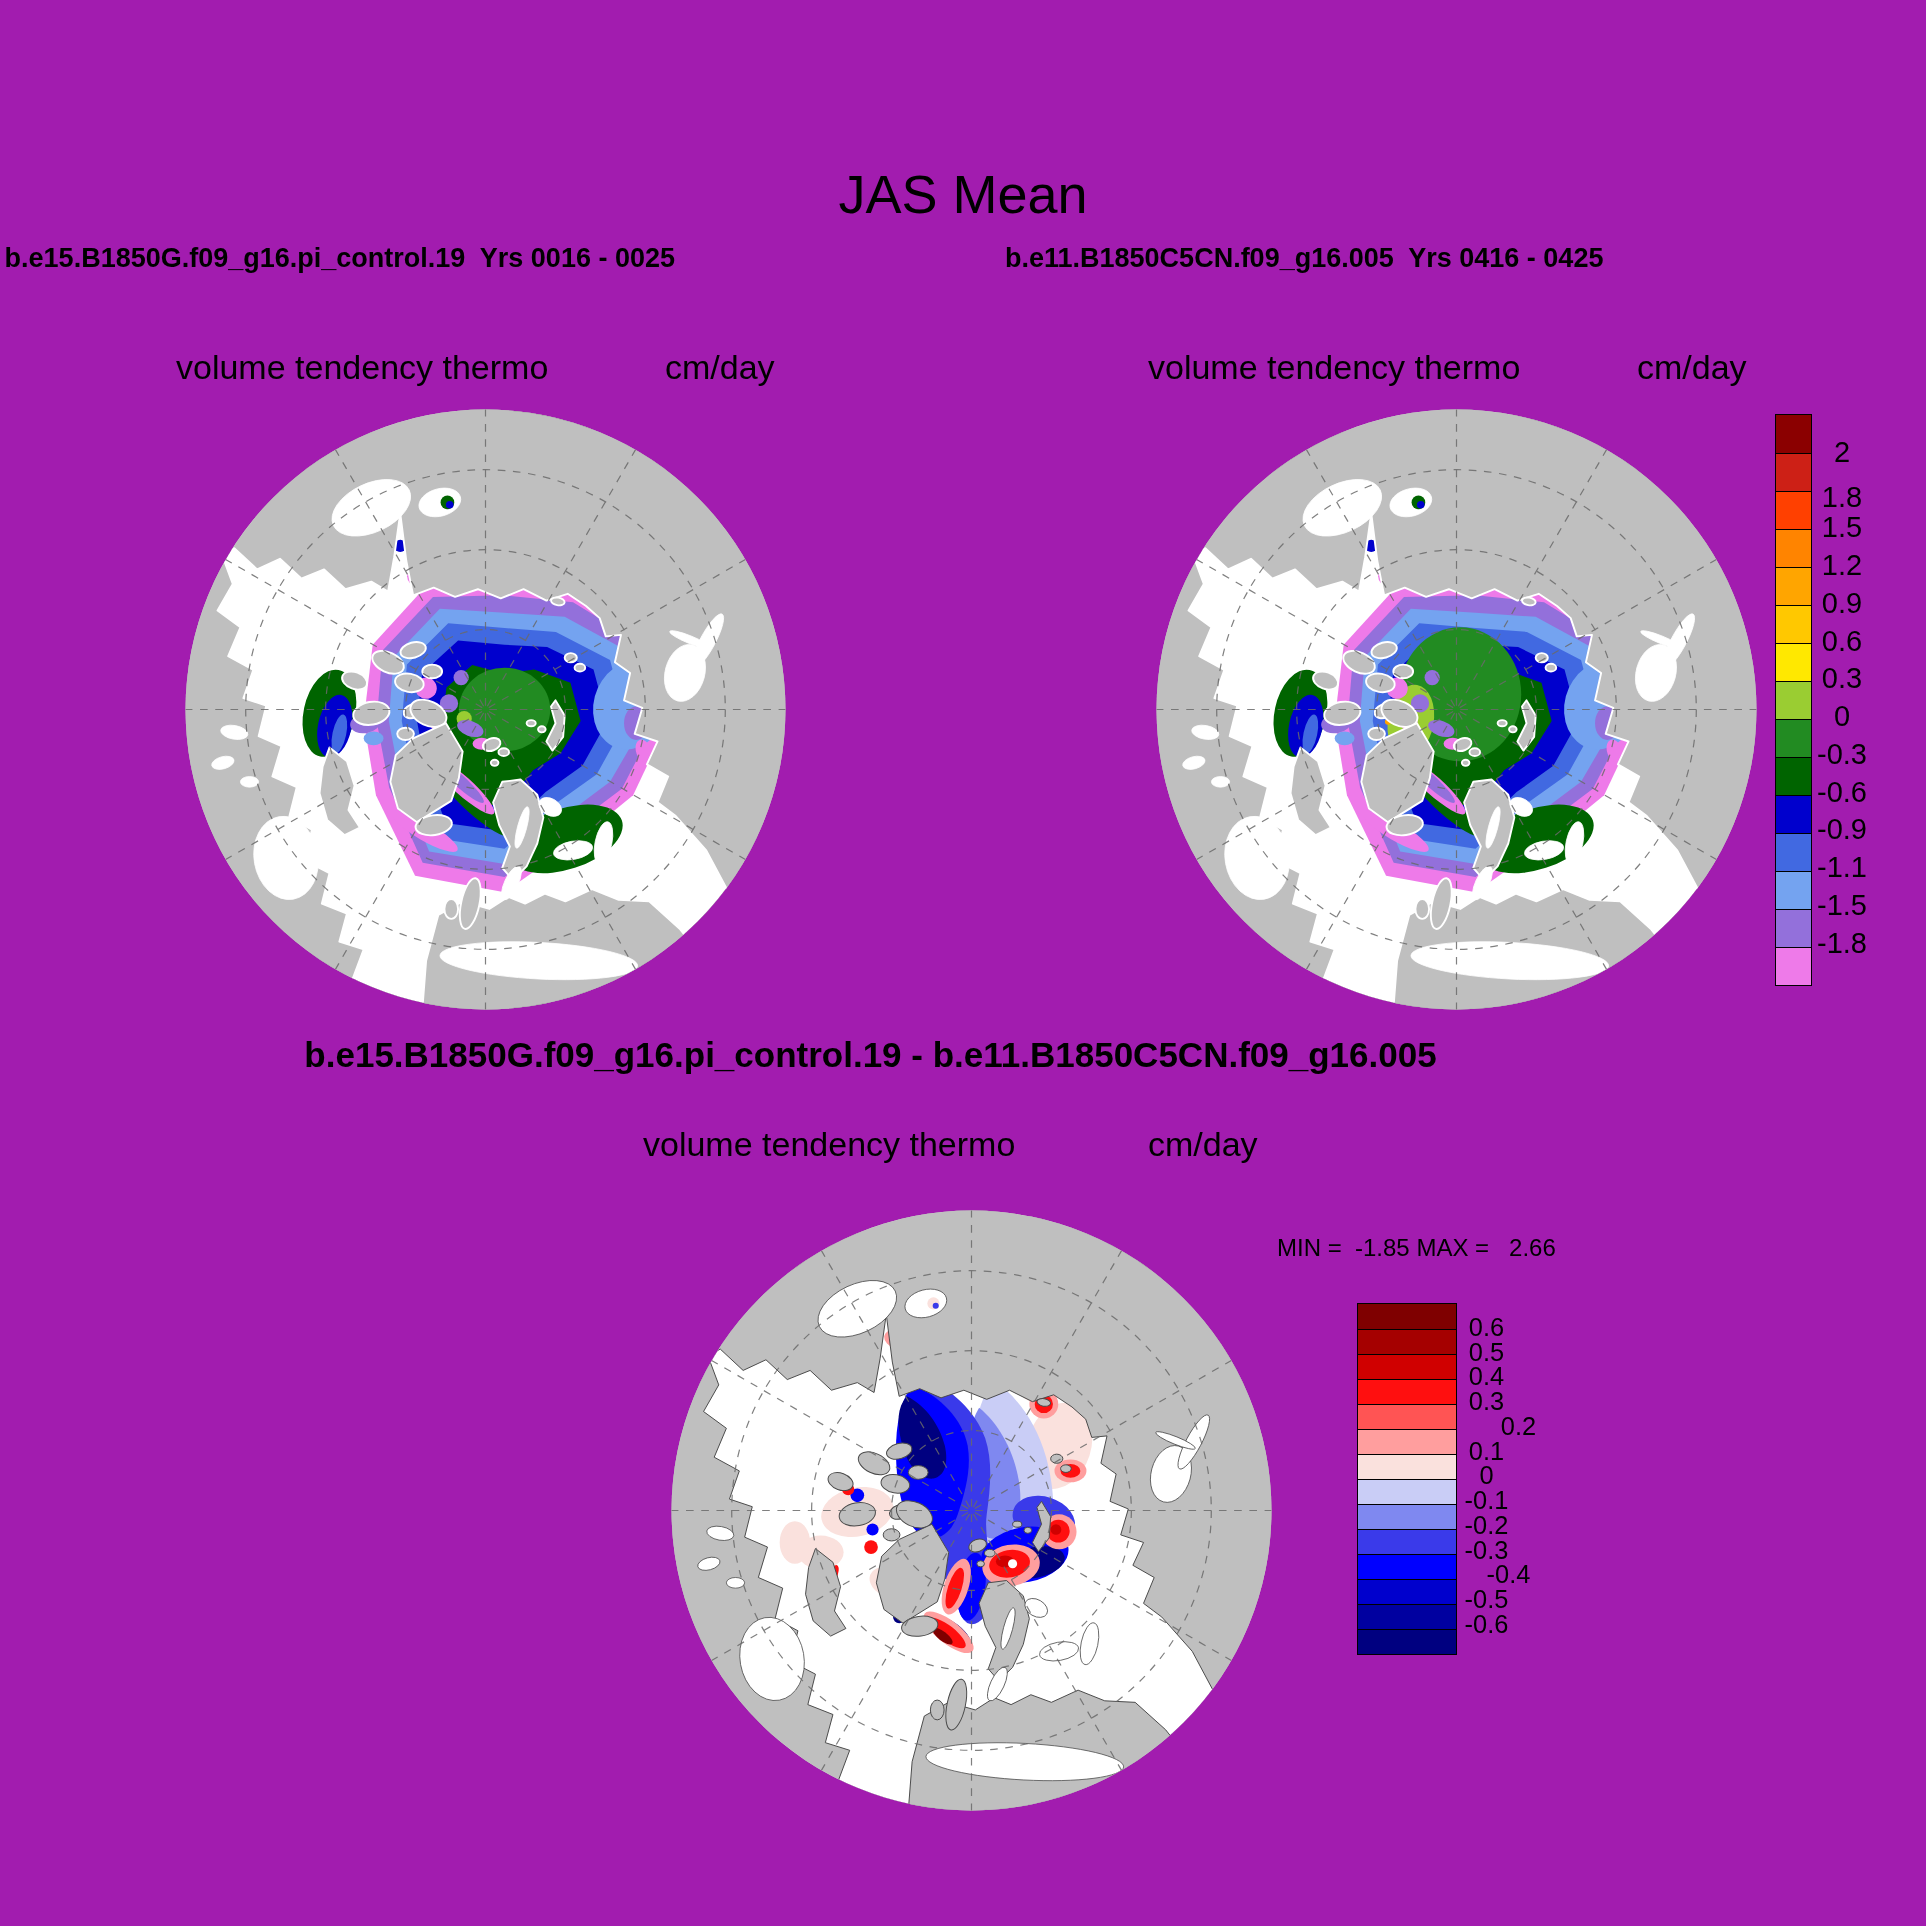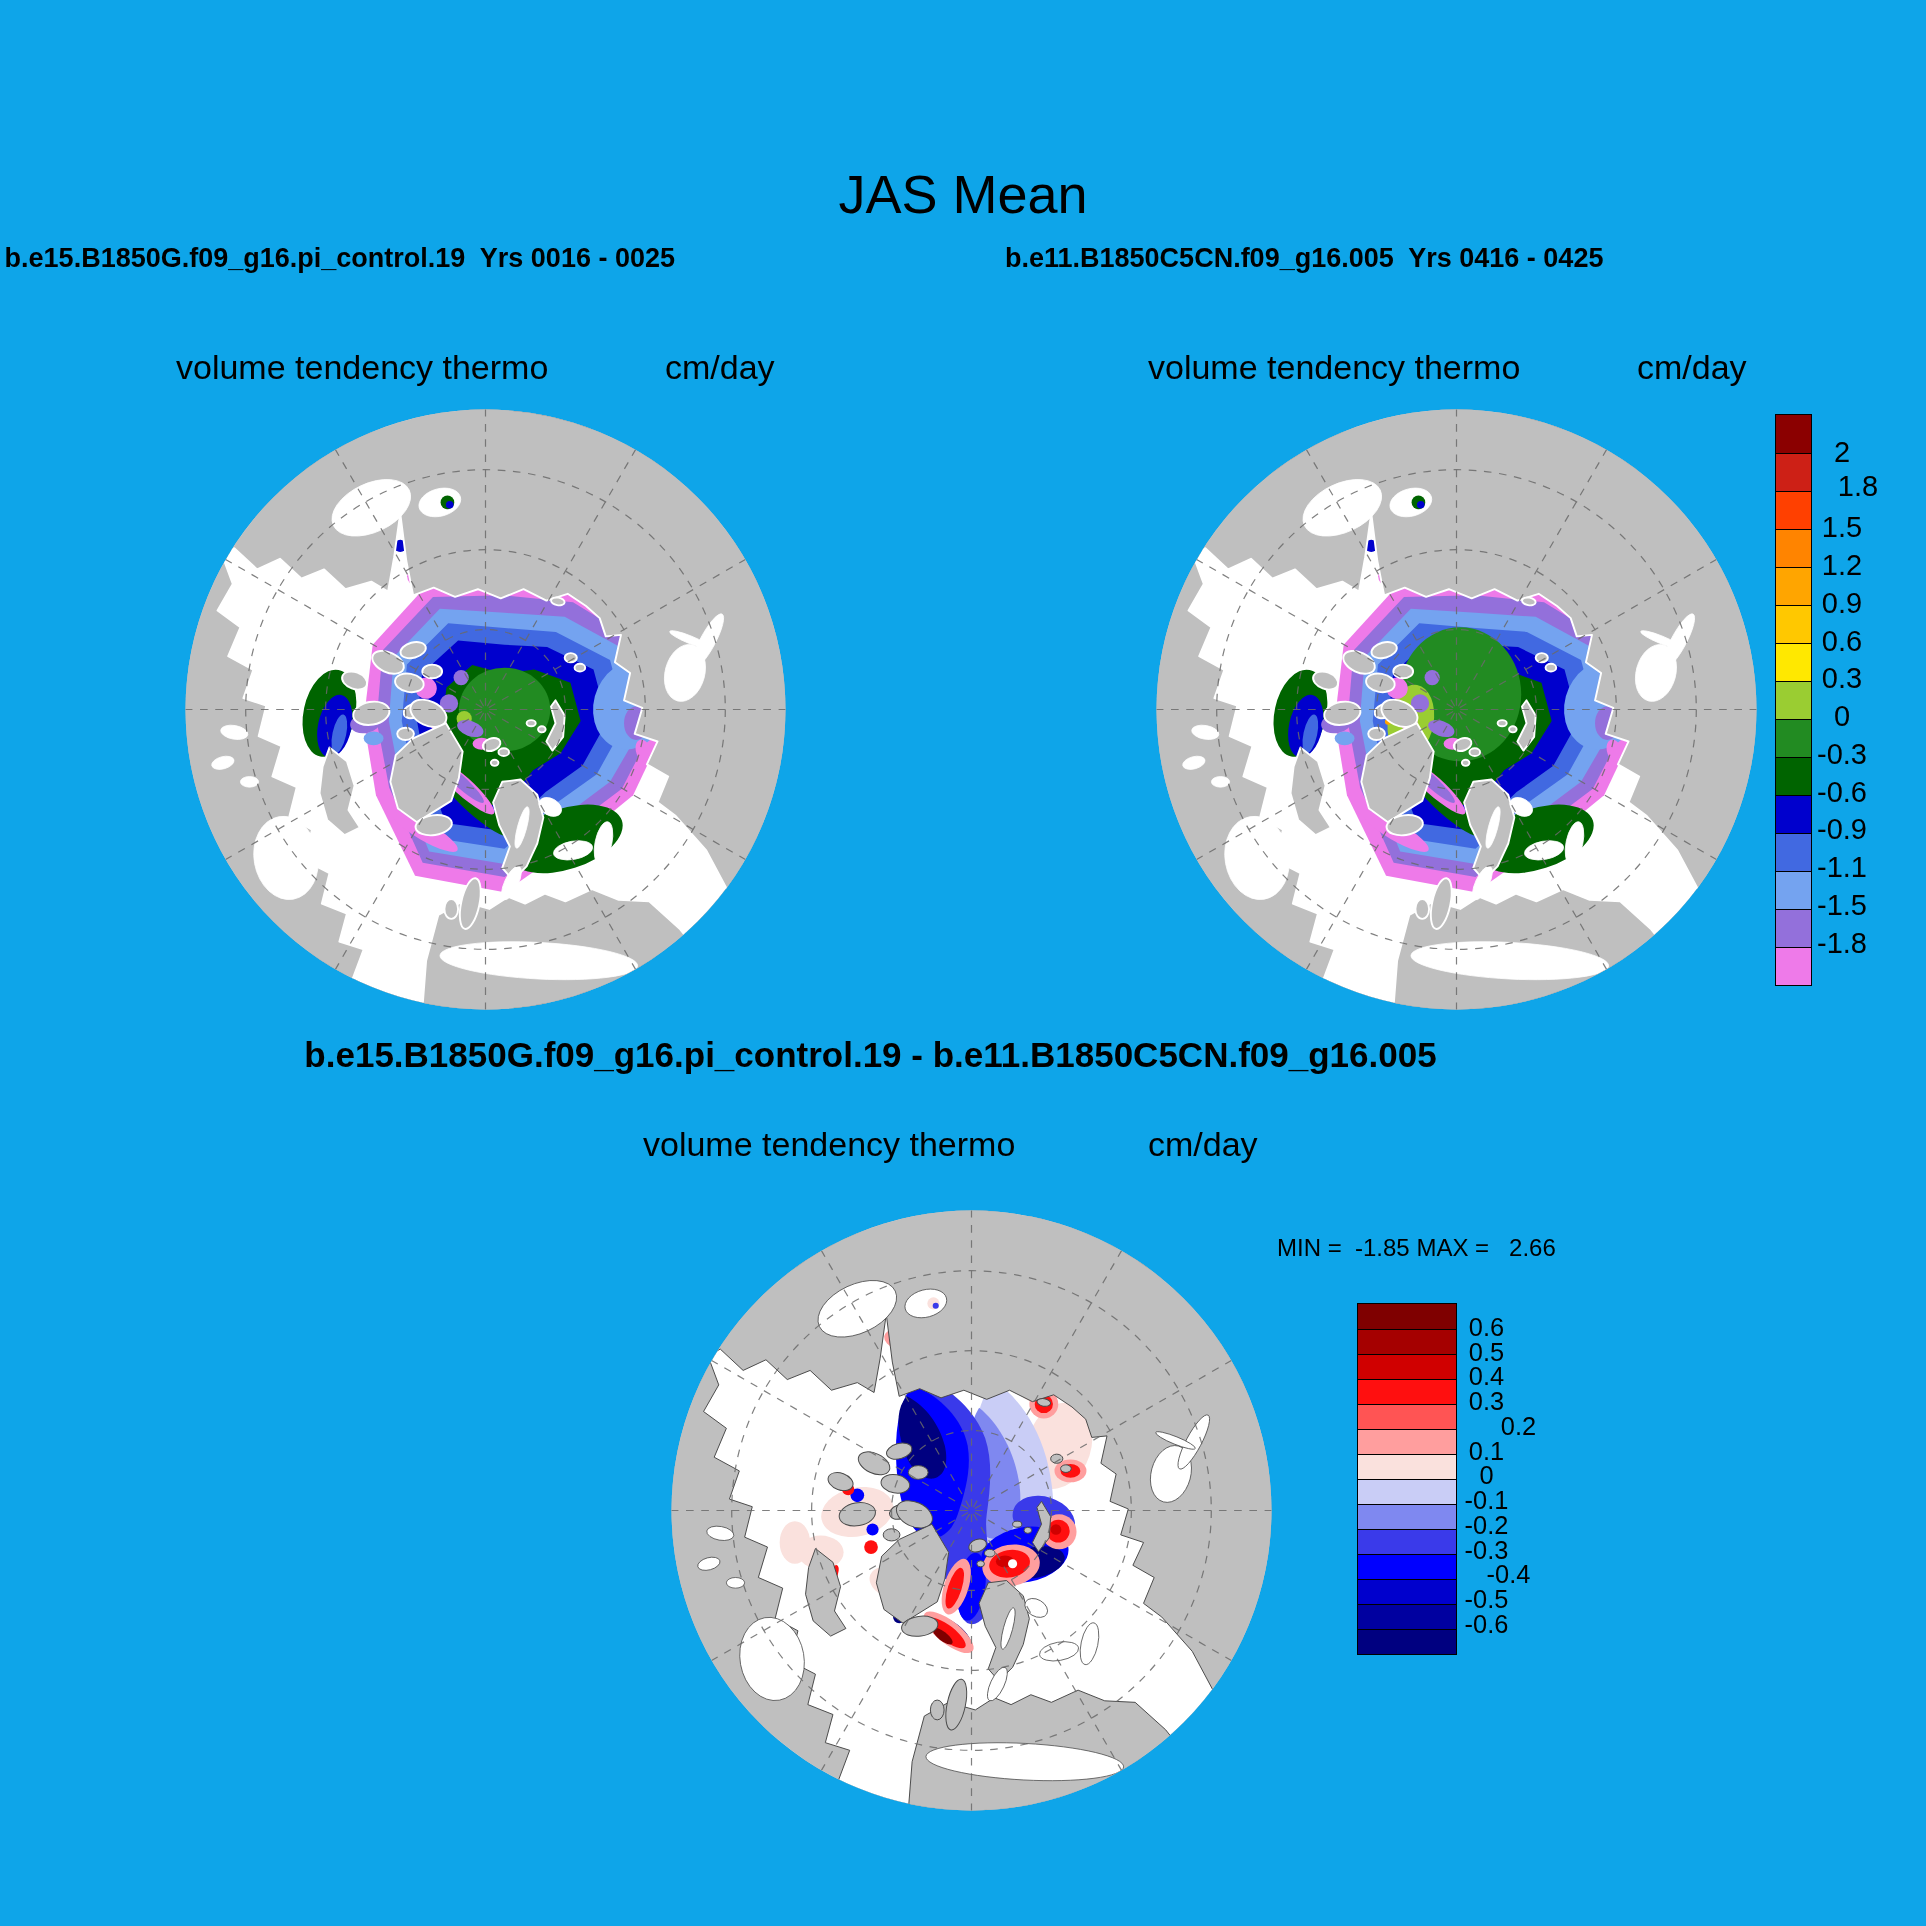--- a/index.html
+++ b/index.html
@@ -1,16 +1,16 @@
 <!DOCTYPE html>
 <html style="font-size:12.3px"><head>
 <meta charset="utf-8">
 <style>
   html,body{margin:0;padding:0;background:#fff;}
-  #canvas{position:relative;width:1926px;height:1926px;background:#0ea5e9;overflow:hidden;
+  #canvas{position:relative;width:1926px;height:1926px;background:#a21caf;overflow:hidden;
           font-family:"Liberation Sans", sans-serif;color:#000;}
   .t{position:absolute;white-space:pre;}
   .title{top:163px;left:0;width:1926px;text-align:center;font-size:54px;}
   .case-label{top:243px;font-size:27px;font-weight:bold;}
   .case-left{left:4.6px;}
   .case-right{left:1005px;}
   .sub{font-size:34px;}
   .sub1v{left:176px;top:348px;} .sub1u{left:665px;top:348px;}
   .sub2v{left:1148px;top:348px;} .sub2u{left:1637px;top:348px;}
   .diff-title{top:1035px;left:0;width:1741px;text-align:center;font-size:35px;font-weight:bold;}
@@ -269,21 +269,21 @@
         <div class="cb-seg" style="height: 38px; background: rgb(34, 139, 34);"></div>
         <div class="cb-seg" style="height: 38px; background: rgb(0, 100, 0);"></div>
         <div class="cb-seg" style="height: 38px; background: rgb(0, 0, 205);"></div>
         <div class="cb-seg" style="height: 38px; background: rgb(65, 105, 225);"></div>
         <div class="cb-seg" style="height: 38px; background: rgb(116, 163, 240);"></div>
         <div class="cb-seg" style="height: 38px; background: rgb(147, 112, 219);"></div>
         <div class="cb-seg" style="height: 38px; background: rgb(238, 122, 233);"></div>
       </div>
     <div class="cb-labels">
         <div class="cb-lab" style="top: 38px;">2</div>
-        <div class="cb-lab" style="top: 72px; padding-left: 16px;">1.8</div>
+        <div class="cb-lab" style="top: 83px;">1.8</div>
         <div class="cb-lab" style="top: 113px;">1.5</div>
         <div class="cb-lab" style="top: 151px;">1.2</div>
         <div class="cb-lab" style="top: 189px;">0.9</div>
         <div class="cb-lab" style="top: 227px;">0.6</div>
         <div class="cb-lab" style="top: 264px;">0.3</div>
         <div class="cb-lab" style="top: 302px;">0</div>
         <div class="cb-lab" style="top: 340px;">-0.3</div>
         <div class="cb-lab" style="top: 378px;">-0.6</div>
         <div class="cb-lab" style="top: 415px;">-0.9</div>
         <div class="cb-lab" style="top: 453px;">-1.1</div>

